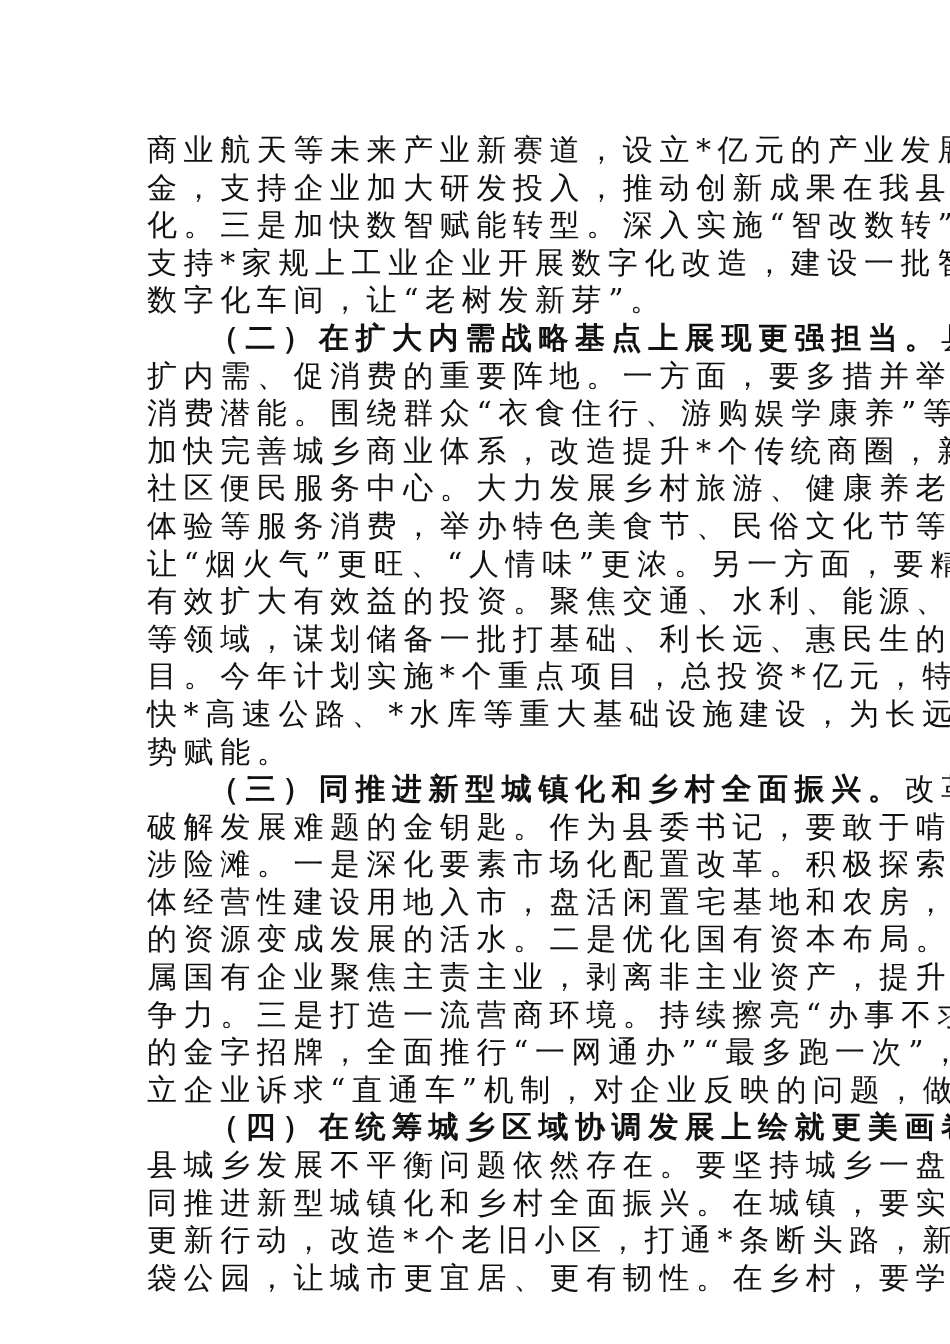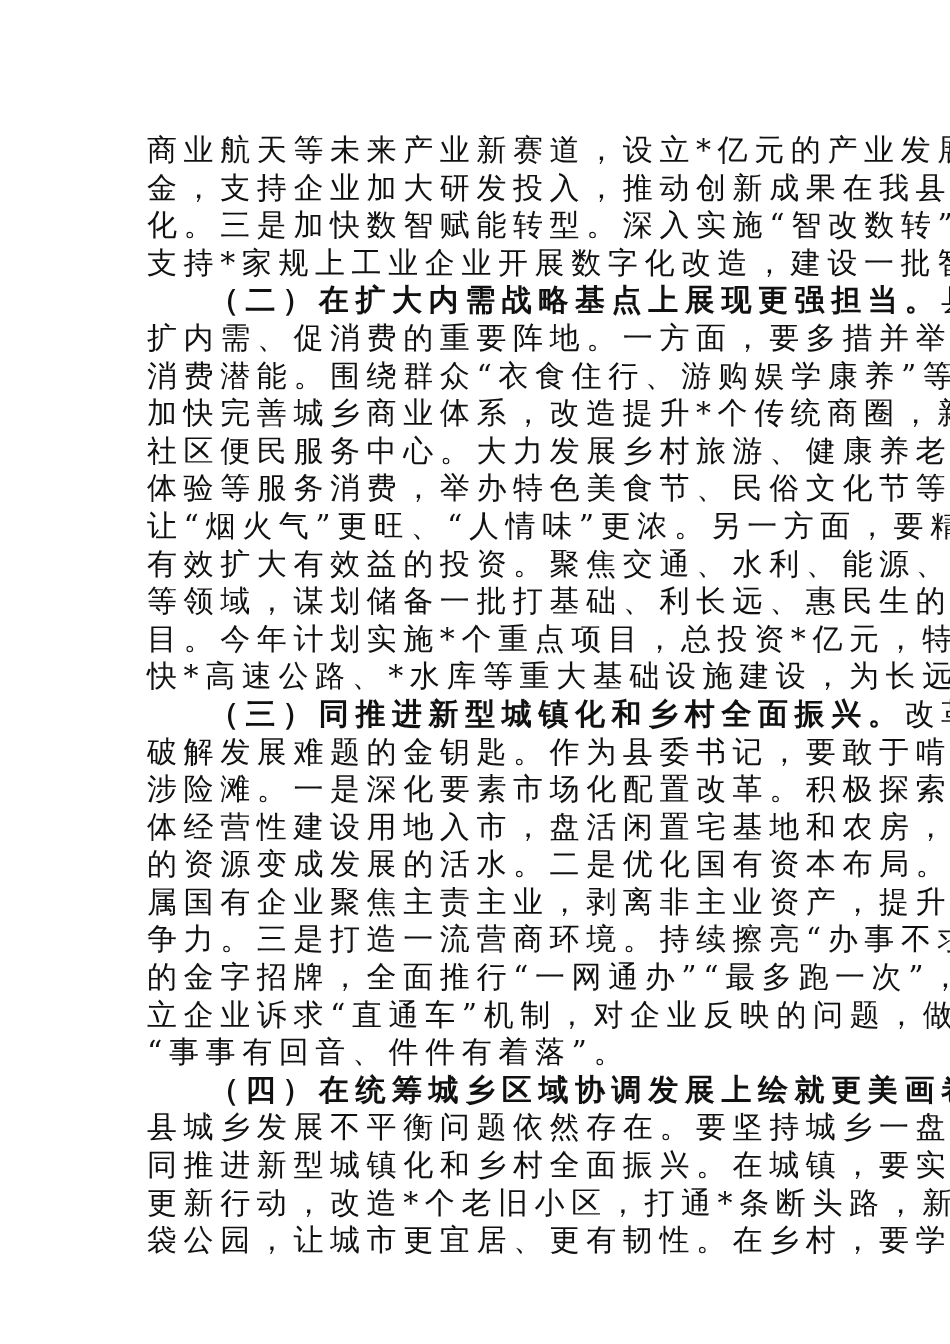--- a/index.html
+++ b/index.html
@@ -24,39 +24,40 @@
   .heading { font-weight: bold; }
 </style>
 </head>
 <body>
 
 <div class="page" id="page">
     <div class="line">商业航天等未来产业新赛道，设立*亿元的产业发展引导基</div>
     <div class="line">金，支持企业加大研发投入，推动创新成果在我县就地转</div>
     <div class="line">化。三是加快数智赋能转型。深入实施“智改数转”行动</div>
     <div class="line">支持*家规上工业企业开展数字化改造，建设一批智能工厂、</div>
+    <div class="line">数字化车间，让“老树发新芽”。</div>
     <div class="line indent"><span class="heading">（二）在扩大内需战略基点上展现更强担当。</span><span>县域是</span></div>
     <div class="line">扩内需、促消费的重要阵地。一方面，要多措并举激发有</div>
     <div class="line">消费潜能。围绕群众“衣食住行、游购娱学康养”等需求</div>
     <div class="line">加快完善城乡商业体系，改造提升*个传统商圈，新建*个</div>
     <div class="line">社区便民服务中心。大力发展乡村旅游、健康养老、文化</div>
     <div class="line">体验等服务消费，举办特色美食节、民俗文化节等活动，</div>
     <div class="line">让“烟火气”更旺、“人情味”更浓。另一方面，要精准</div>
     <div class="line">有效扩大有效益的投资。聚焦交通、水利、能源、新基建</div>
     <div class="line">等领域，谋划储备一批打基础、利长远、惠民生的重大项</div>
     <div class="line">目。今年计划实施*个重点项目，总投资*亿元，特别要加</div>
     <div class="line">快*高速公路、*水库等重大基础设施建设，为长远发展蓄</div>
+    <div class="line">势赋能。</div>
     <div class="line indent"><span class="heading">（三）同推进新型城镇化和乡村全面振兴。</span><span>改革是</span></div>
     <div class="line">破解发展难题的金钥匙。作为县委书记，要敢于啃硬骨头</div>
     <div class="line">涉险滩。一是深化要素市场化配置改革。积极探索农村集</div>
     <div class="line">体经营性建设用地入市，盘活闲置宅基地和农房，让沉睡</div>
     <div class="line">的资源变成发展的活水。二是优化国有资本布局。推动县</div>
     <div class="line">属国有企业聚焦主责主业，剥离非主业资产，提升核心竞</div>
     <div class="line">争力。三是打造一流营商环境。持续擦亮“办事不求人”</div>
     <div class="line">的金字招牌，全面推行“一网通办”“最多跑一次”，建</div>
     <div class="line">立企业诉求“直通车”机制，对企业反映的问题，做到</div>
-    <div class="line">“事事有回音、件件有着落”。</div>
     <div class="line indent"><span class="heading">（四）在统筹城乡区域协调发展上绘就更美画卷。</span></div>
     <div class="line">县城乡发展不平衡问题依然存在。要坚持城乡一盘棋，协</div>
     <div class="line">同推进新型城镇化和乡村全面振兴。在城镇，要实施城市</div>
     <div class="line">更新行动，改造*个老旧小区，打通*条断头路，新增*个口</div>
     <div class="line">袋公园，让城市更宜居、更有韧性。在乡村，要学习运用</div>
   </div>
 
 </body></html>

